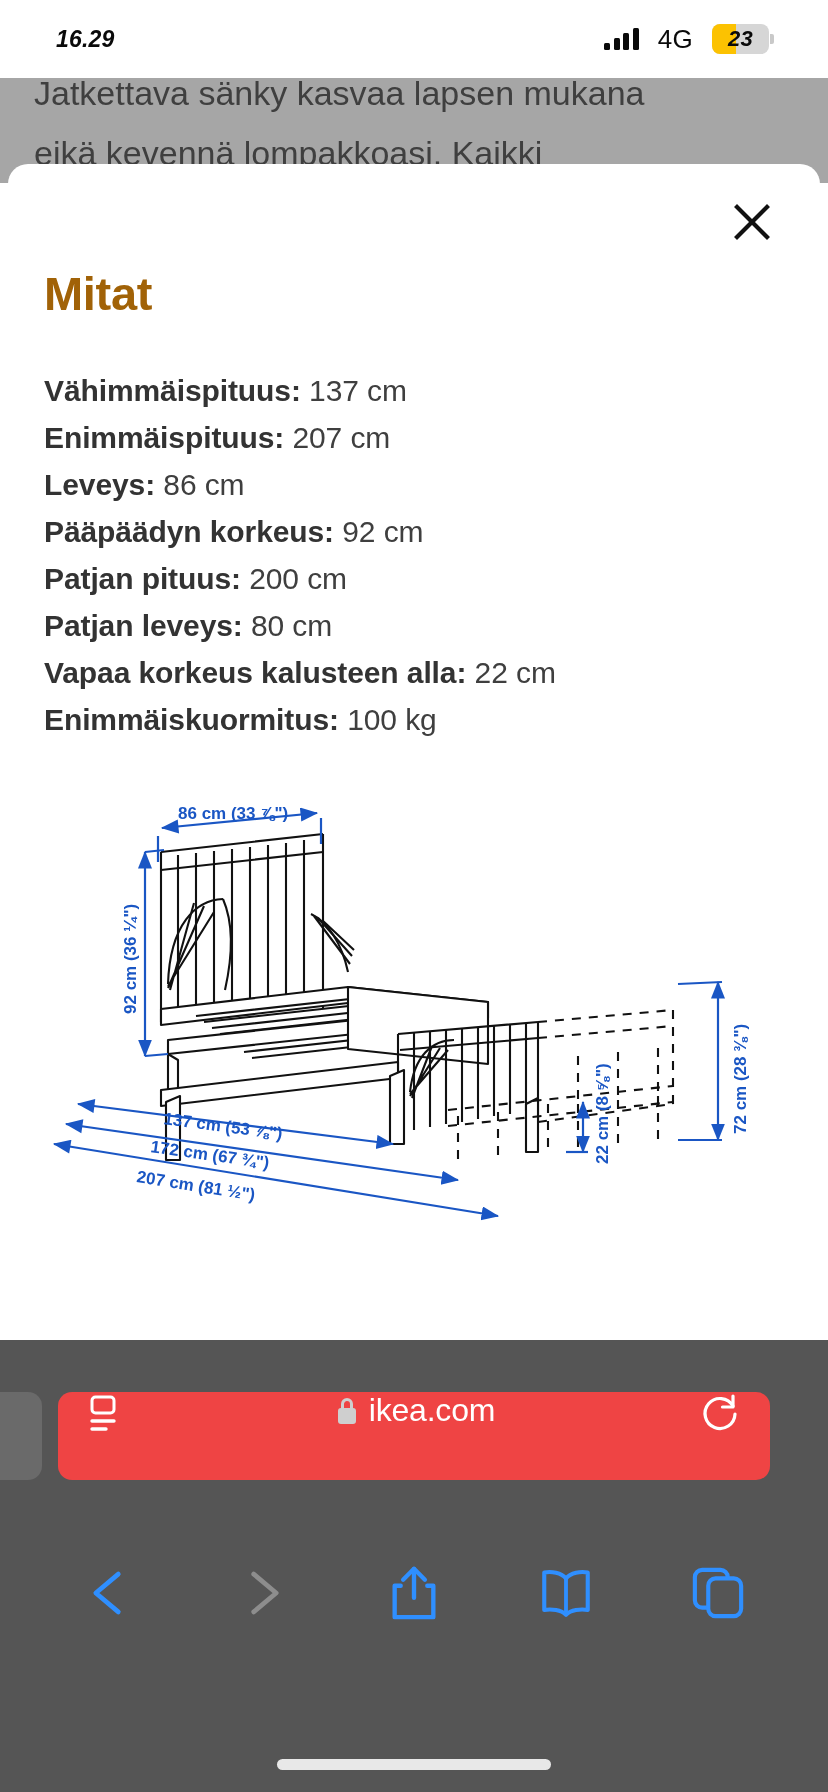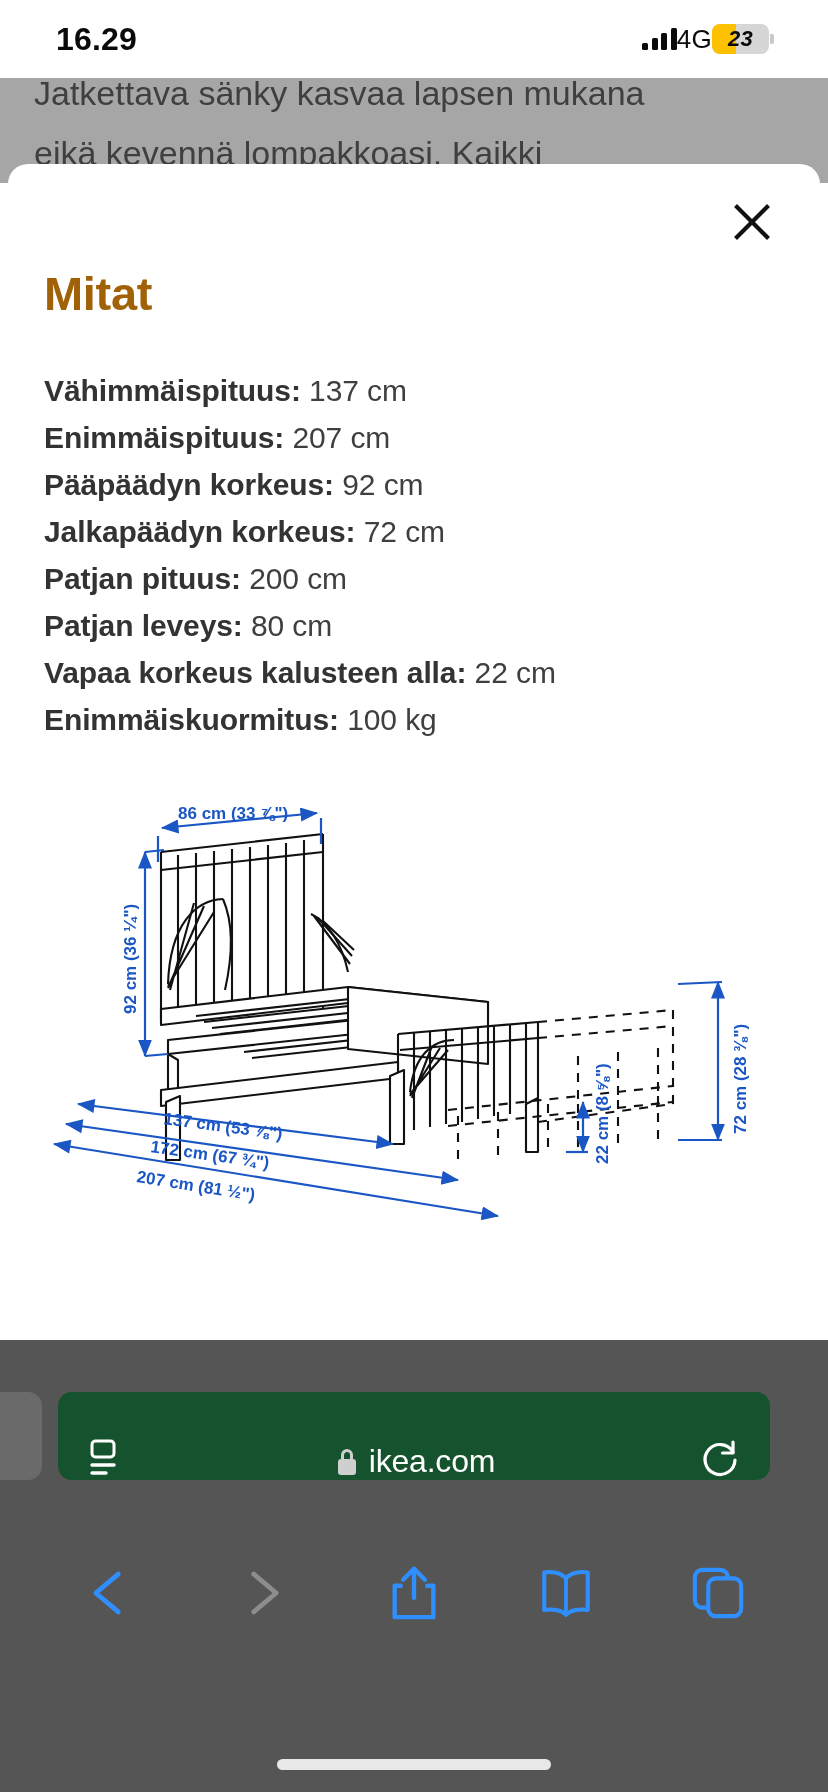--- a/index.html
+++ b/index.html
@@ -11,22 +11,22 @@
     position:relative;
   }
 
   
   .statusbar {
     position:absolute; top:0; left:0; width:828px; height:78px;
     background:#ffffff;
     display:flex; align-items:center; justify-content:space-between;
     padding:0 54px 0 56px;
   }
-  .clock { font-size:32px; font-weight:600; color:#0a0a0a; letter-spacing:.2px; }
-  .status-right { display:flex; align-items:center; gap:0; }
+  .clock { font-size:23px; font-weight:600; color:#0a0a0a; letter-spacing:.2px;font-style:italic; }
+  .status-right { display:flex; align-items:center; gap:19px; }
   .signal { display:flex; align-items:flex-end; gap:3.5px; height:22px; }
   .signal i { width:6px; background:#0a0a0a; border-radius:1.5px; display:block; }
   .signal i:nth-child(1){height:7px;}
   .signal i:nth-child(2){height:12px;}
   .signal i:nth-child(3){height:17px;}
   .signal i:nth-child(4){height:22px;}
   .net { font-size:26px; color:#0a0a0a; font-weight:400; letter-spacing:.3px; }
   .battery { position:relative; width:62px; height:30px;font-style:italic; }
   .battery-body {
     position:absolute; left:0; top:0; width:57px; height:30px;
@@ -109,22 +109,22 @@
     background:#555555;
   }
   .tabstrip-peek {
     position:absolute; left:-42px; top:52px;
     width:84px; height:88px;
     background:#6a6a6a; border-radius:14px;
   }
   .urlbar {
     position:absolute; left:58px; top:52px;
     width:712px; height:88px;
-    background:#14532d; border-radius:14px;
-    display:flex; align-items:flex-end; padding:0 28px;
+    background:#ef4444; border-radius:14px;
+    display:flex; align-items:flex-start; padding:0 28px;
   }
   .reader-icon { width:44px; height:44px; flex:0 0 auto; }
   .url-center {
     flex:1; display:flex; align-items:center; justify-content:center; gap:10px;
   }
   .lock-icon { width:24px; height:30px; flex:0 0 auto; }
   .url-text { font-size:32px; color:#ffffff; letter-spacing:-.2px; }
   .reload-icon { width:42px; height:42px; flex:0 0 auto; }
 
   .toolbar {
@@ -185,26 +185,26 @@
   <div class="dim-list">
     <div class="dim-row">
       <span class="dim-label">Vähimmäispituus:</span>
       <span class="dim-value">137 cm</span>
     </div>
     <div class="dim-row">
       <span class="dim-label">Enimmäispituus:</span>
       <span class="dim-value">207 cm</span>
     </div>
     <div class="dim-row">
+      <span class="dim-label">Leveys:</span>
+      <span class="dim-value">86 cm</span>
+    </div>
+    <div class="dim-row">
       <span class="dim-label">Pääpäädyn korkeus:</span>
       <span class="dim-value">92 cm</span>
-    </div>
-    <div class="dim-row">
-      <span class="dim-label">Jalkapäädyn korkeus:</span>
-      <span class="dim-value">72 cm</span>
     </div>
     <div class="dim-row">
       <span class="dim-label">Patjan pituus:</span>
       <span class="dim-value">200 cm</span>
     </div>
     <div class="dim-row">
       <span class="dim-label">Patjan leveys:</span>
       <span class="dim-value">80 cm</span>
     </div>
     <div class="dim-row">

